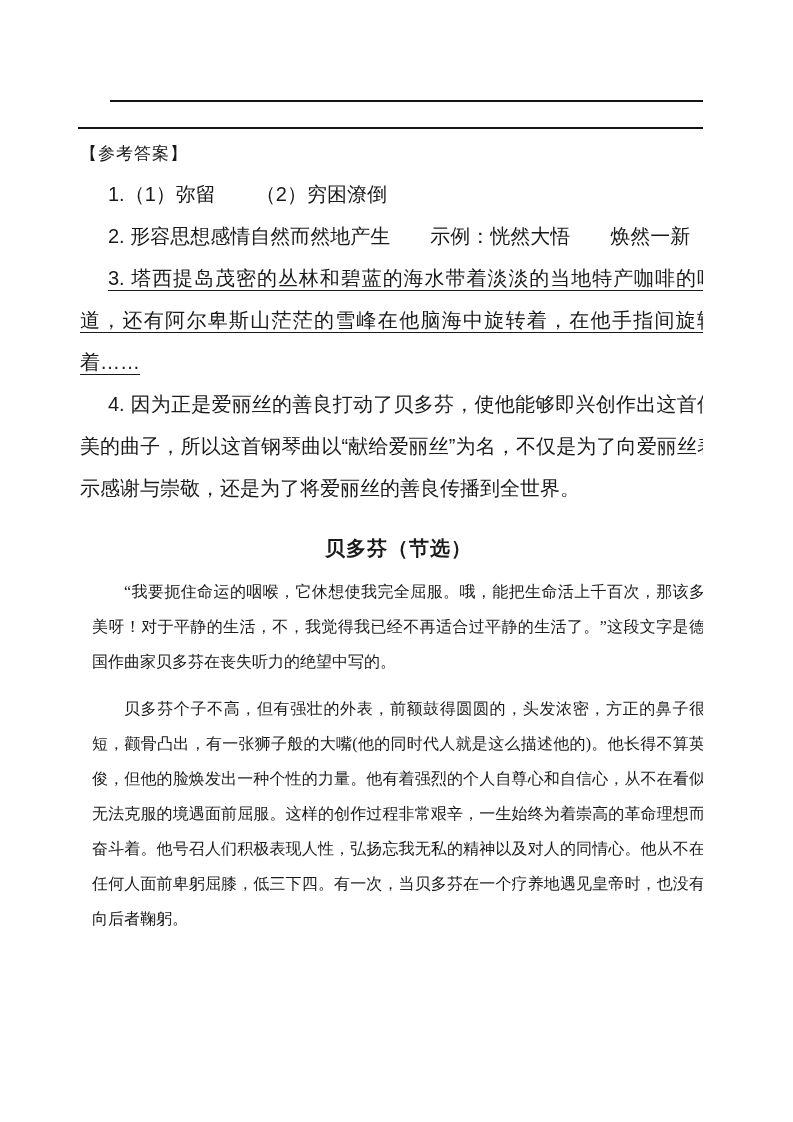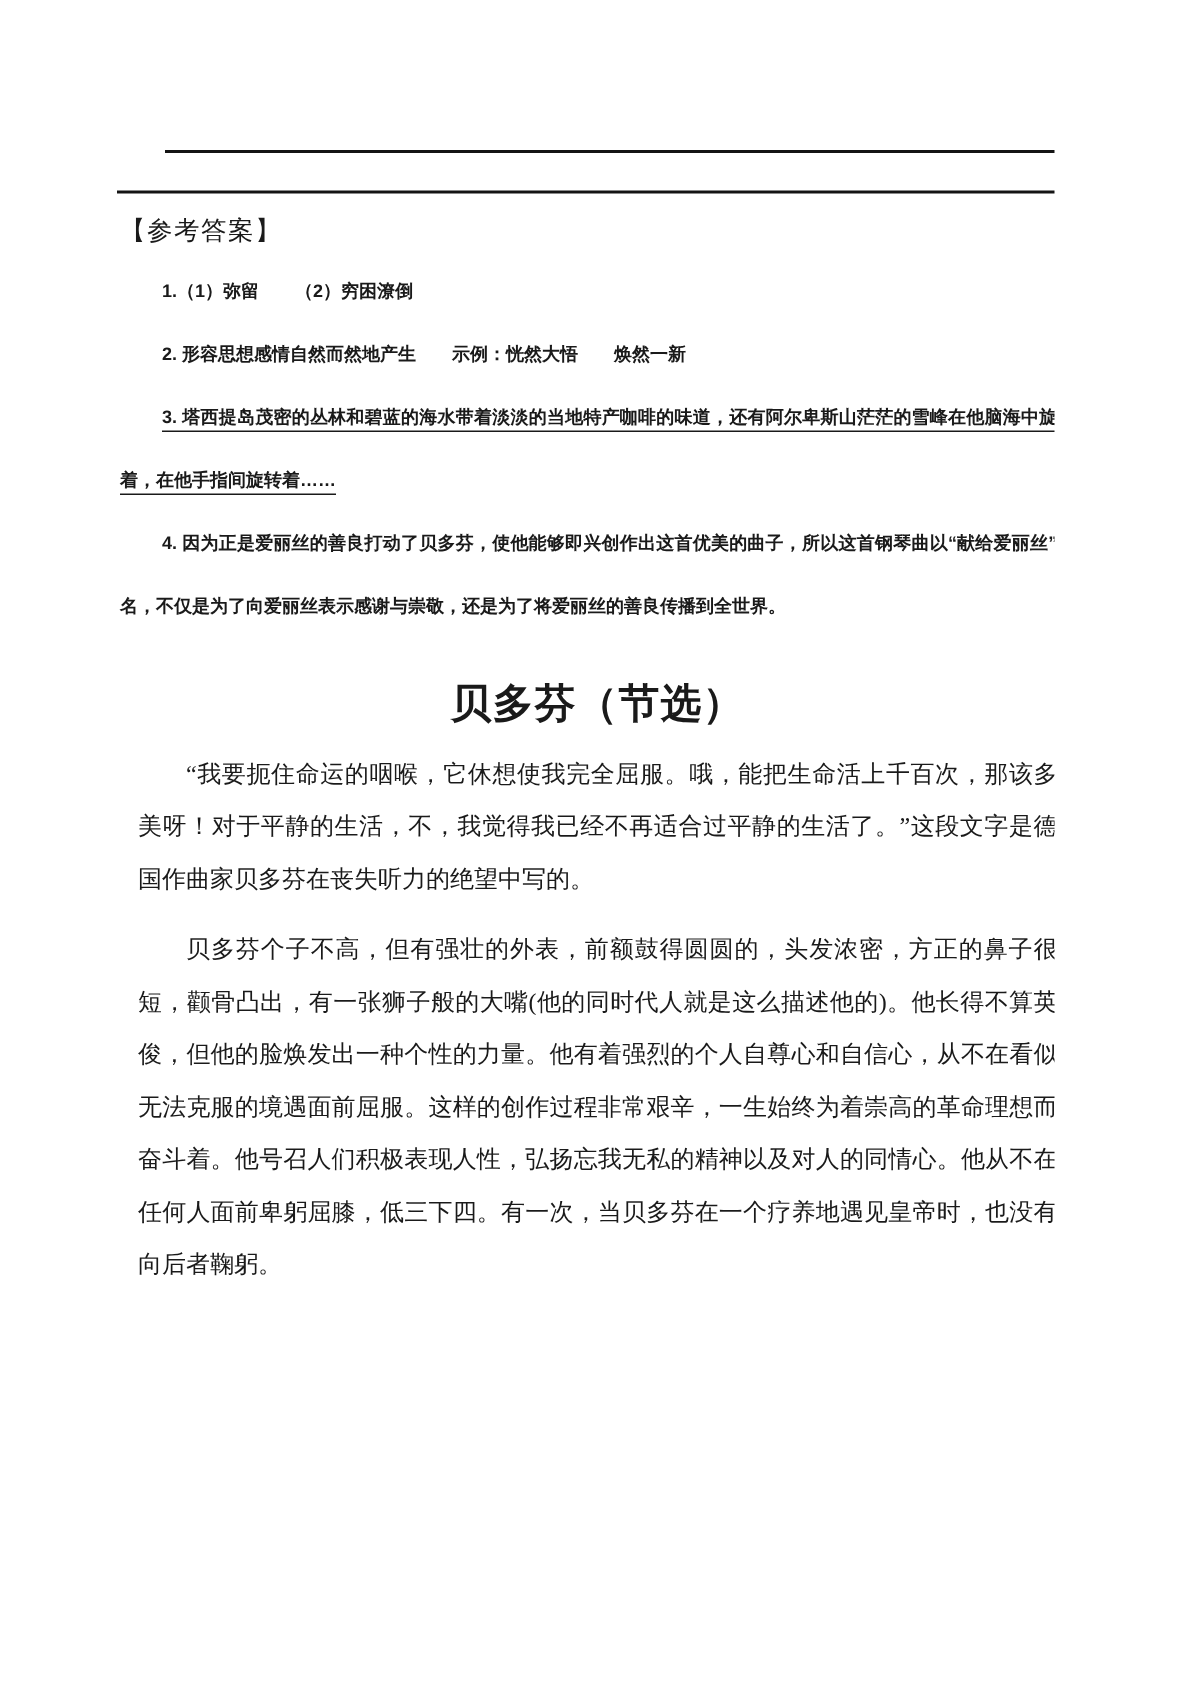--- a/index.html
+++ b/index.html
@@ -39,35 +39,34 @@
   }
   .ans-heading {
     font-family: "Liberation Serif", serif;
     font-size: 17px;
     line-height: 26px;
     margin: 2px 0 6px 0;
     letter-spacing: 1px;
   }
   .ans-item {
     font-family: "Liberation Sans", sans-serif;
-    font-size: 12px;
+    font-size: 20px;
     line-height: 42px;
     text-indent: 28px;
     text-align: justify;
     margin: 0;
-    font-weight: bold;
   }
   .ans-item.underlined {
     text-decoration: underline;
     text-underline-offset: 5px;
     text-decoration-thickness: 1px;
   }
   .passage-title {
     font-family: "Liberation Sans", sans-serif;
-    font-size: 27px;
+    font-size: 20px;
     font-weight: 700;
     text-align: center;
     margin: 26px 0 10px 0;
     letter-spacing: 1px;
   }
   .para {
     font-family: "Liberation Serif", serif;
     font-size: 16px;
     line-height: 35px;
     text-indent: 32px;

